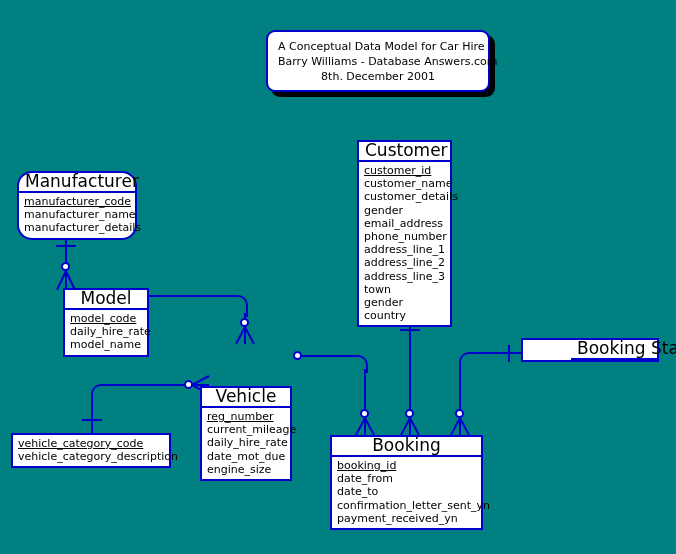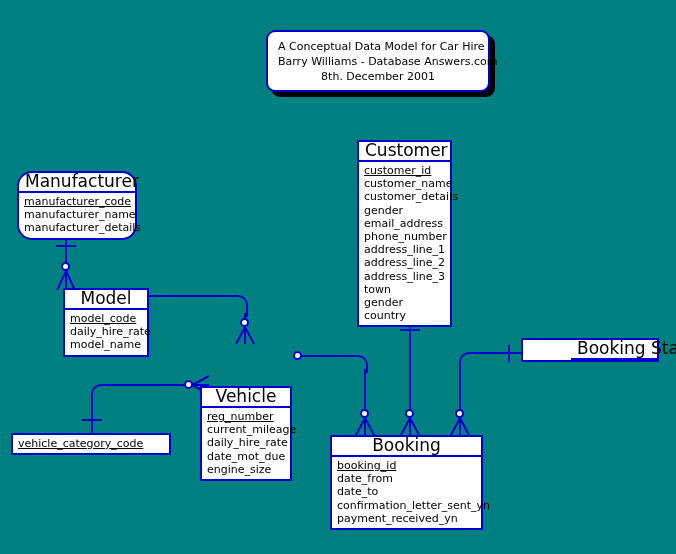--- a/index.html
+++ b/index.html
@@ -225,20 +225,21 @@
       <div class="attr">current_mileage</div>
       <div class="attr">daily_hire_rate</div>
       <div class="attr">date_mot_due</div>
       <div class="attr">engine_size</div>
     </div>
   </div>
 
   <div class="entity" style="left:11px; top:433px; width:160px;">
     <div class="entity-attrs">
       <div class="attr pk">vehicle_category_code</div>
+      <div class="attr">vehicle_category_description</div>
     </div>
   </div>
 
   <div class="entity" style="left:357px; top:140px; width:95px;">
     <div class="entity-header">Customer</div>
     <div class="entity-attrs">
       <div class="attr pk">customer_id</div>
       <div class="attr">customer_name</div>
       <div class="attr">customer_details</div>
       <div class="attr">gender</div>

